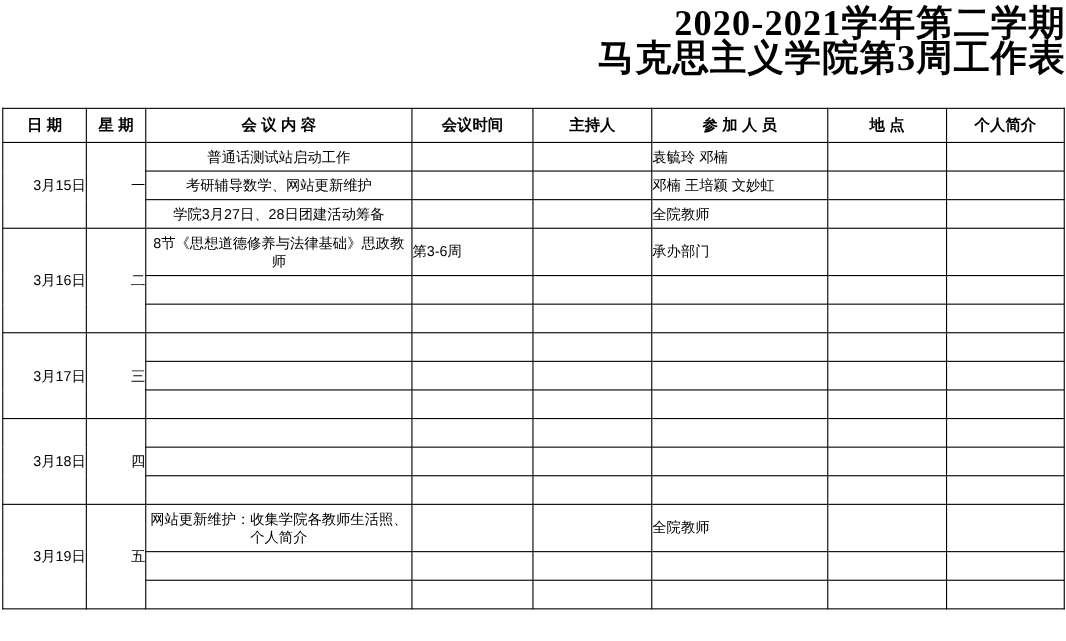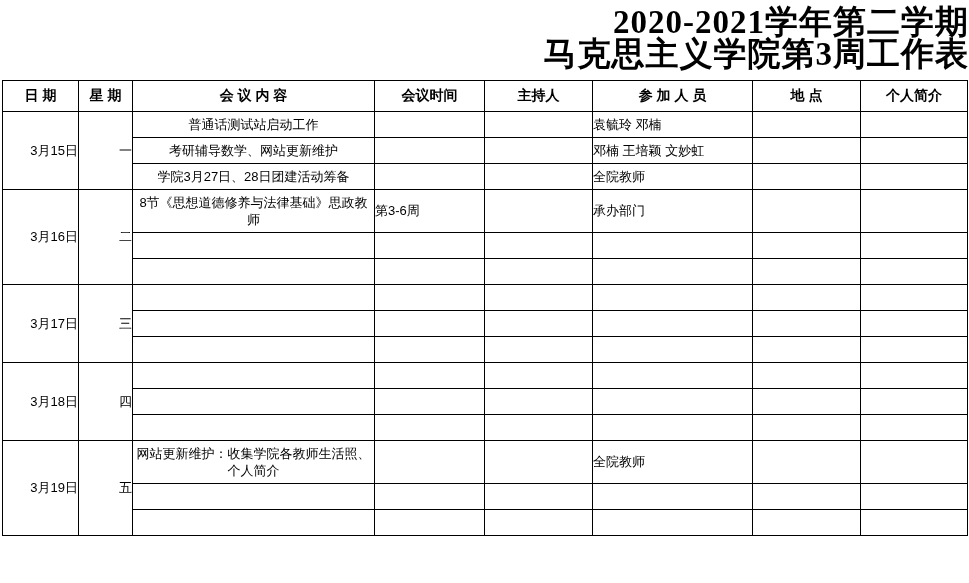--- a/index.html
+++ b/index.html
@@ -27,21 +27,21 @@
   .title-line {
     font-family: "Liberation Serif", serif;
     font-weight: bold;
     font-size: 33px;
     line-height: 32px;
     letter-spacing: 1px;
     white-space: nowrap;
     text-align: right;
   }
   .table-wrap {
-    margin-top: 10px;
+    margin-top: 28px;
     padding: 0 2px;
   }
   table.sched {
     border-collapse: collapse;
     width: 965px;
     margin: 0 auto;
     table-layout: fixed;
   }
   table.sched th, table.sched td {
     border: 1px solid #000000;

